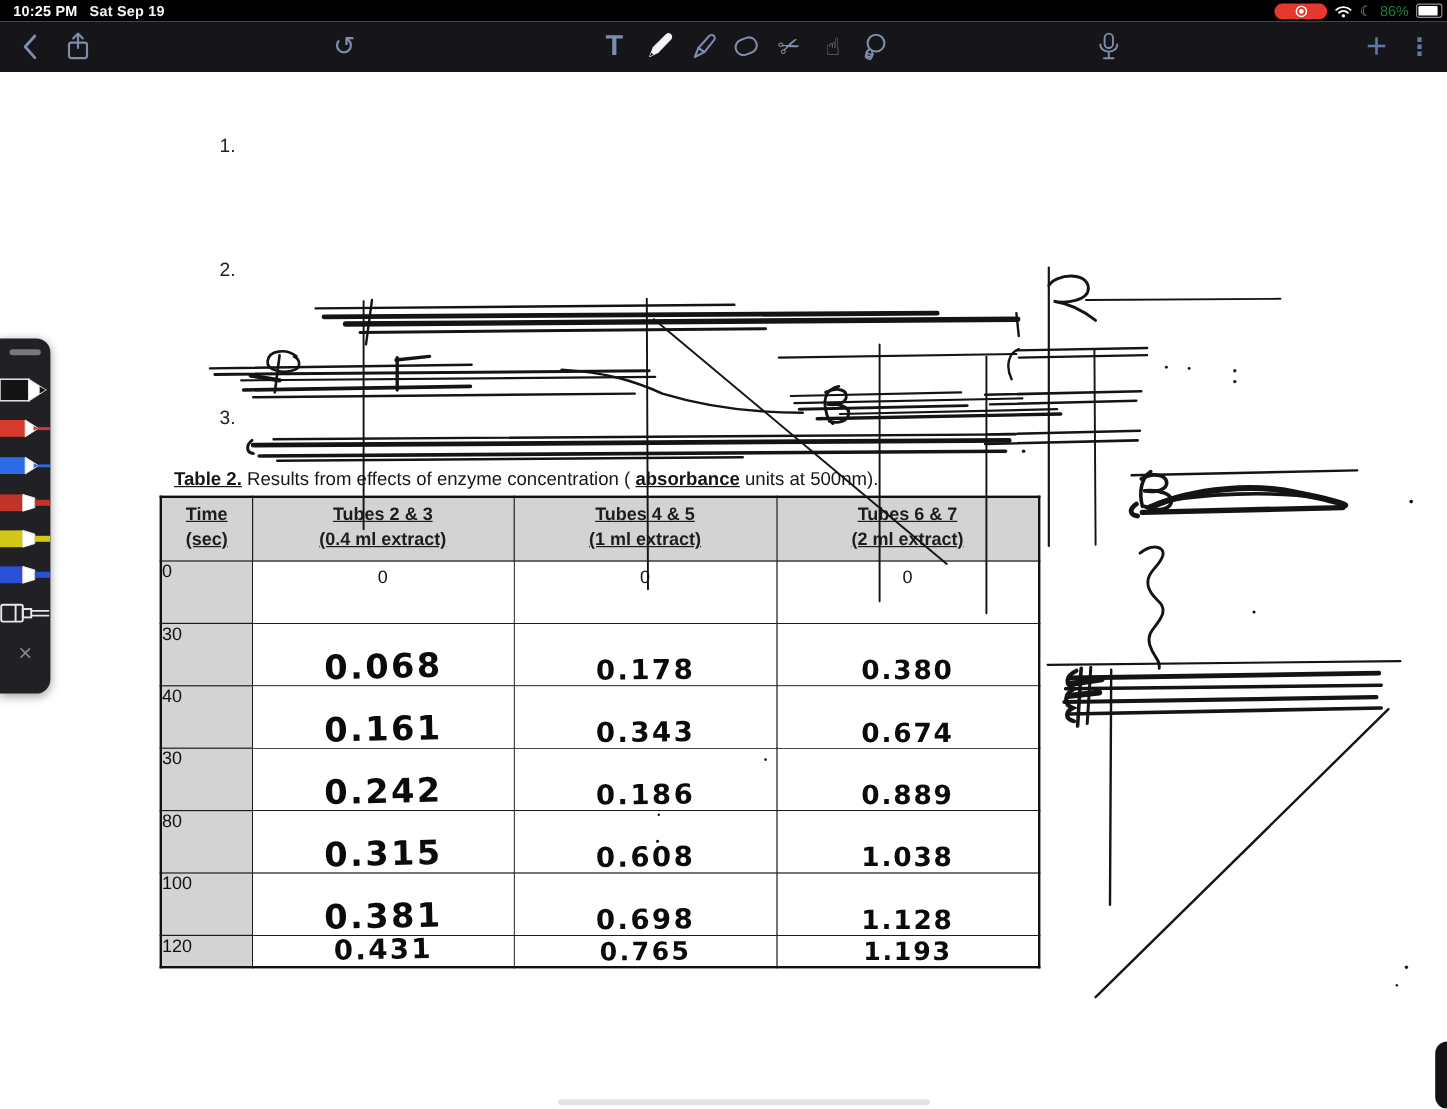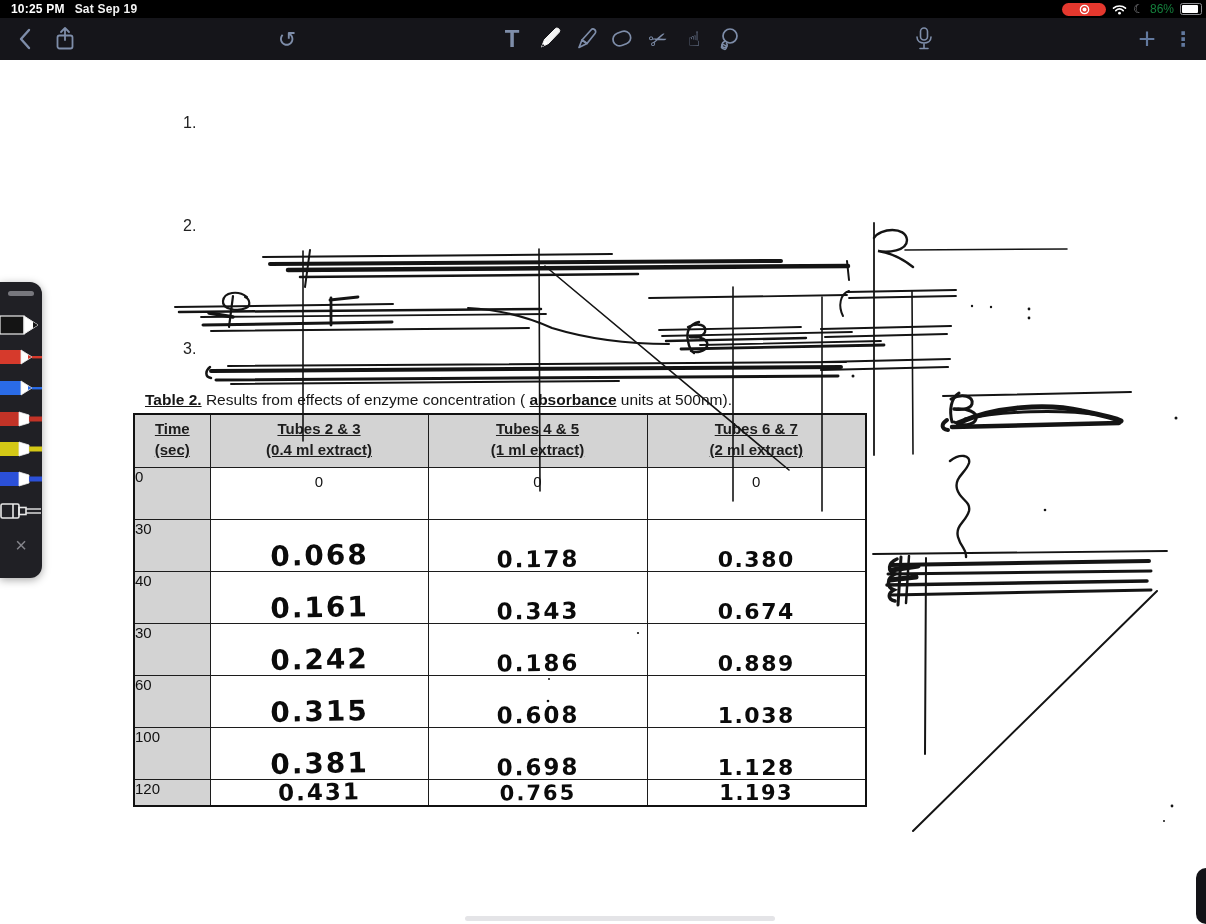--- a/index.html
+++ b/index.html
@@ -292,21 +292,21 @@
             <span class="hw c1">0.242</span>
           </td>
       <td class="val">
             <span class="hw c2">0.186</span>
           </td>
       <td class="val">
             <span class="hw c3">0.889</span>
           </td>
     </tr>
     <tr class="r">
-      <td class="time">60</td>
+      <td class="time">80</td>
       <td class="val">
             <span class="hw c1">0.315</span>
           </td>
       <td class="val">
             <span class="hw c2">0.608</span>
           </td>
       <td class="val">
             <span class="hw c3">1.038</span>
           </td>
     </tr>

